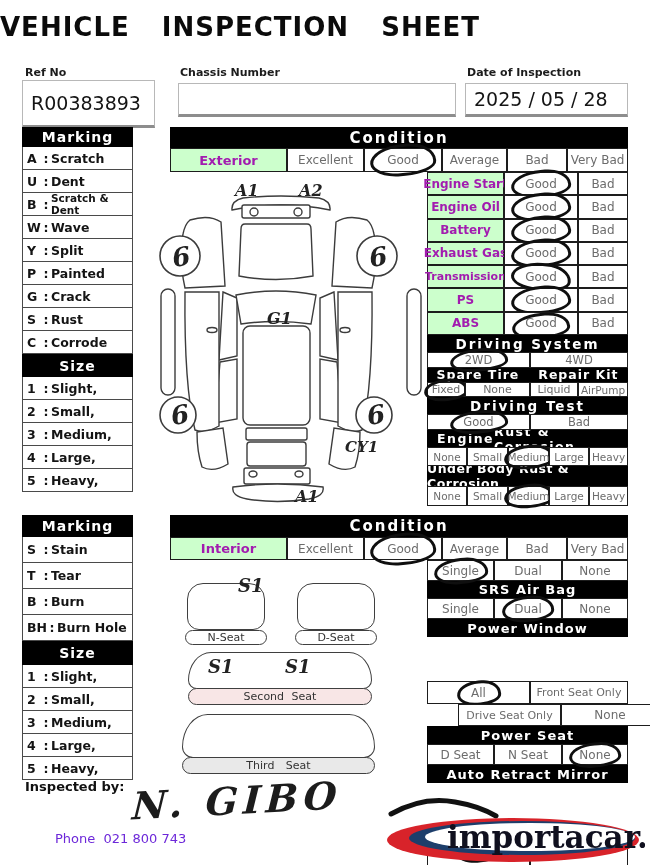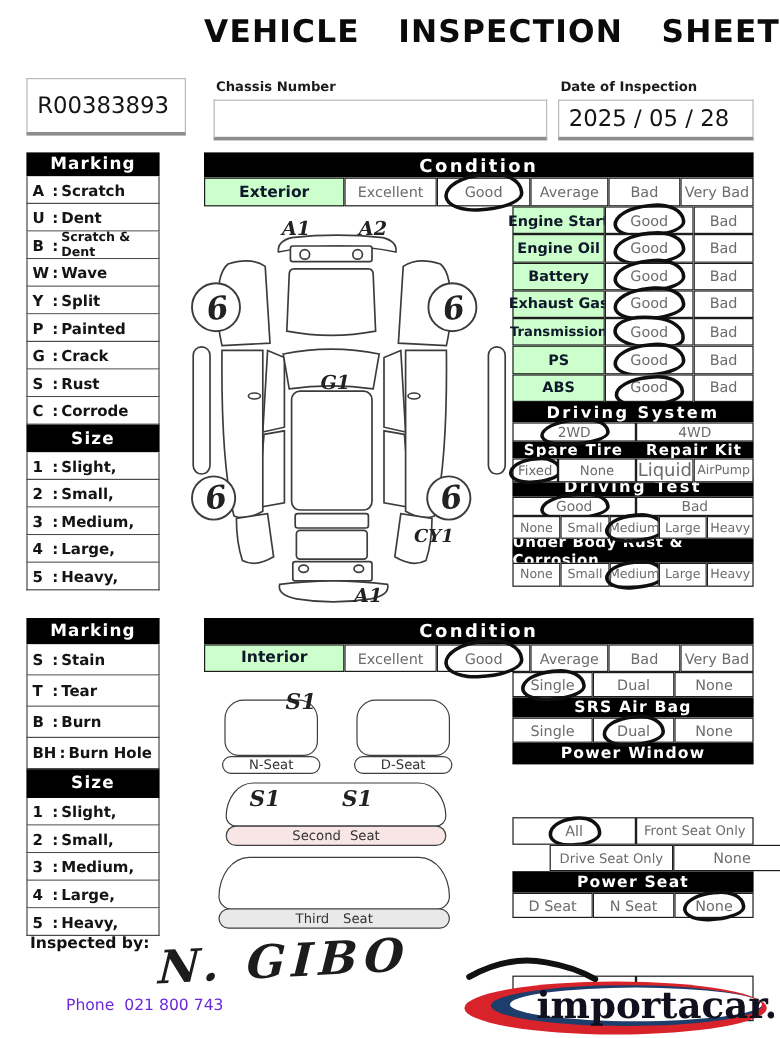--- a/index.html
+++ b/index.html
@@ -1,52 +1,52 @@
 <!DOCTYPE html>
 <html><head>
 <meta charset="utf-8">
 <style>
   html,body{margin:0;padding:0;background:#fff;}
   .sheet{position:relative;width:650px;height:865px;background:#fff;overflow:hidden;
          font-family:"DejaVu Sans","Liberation Sans",sans-serif;color:#111;}
   .abs{position:absolute;}
-  .title{left:0;top:12px;width:650px;text-align:right;font-size:26px;font-weight:800;
+  .title{left:0;top:12px;width:650px;text-align:left;font-size:26px;font-weight:800;
          letter-spacing:1px;word-spacing:22px;color:#0b0b0b;}
   .fieldlbl{font-size:11px;font-weight:bold;color:#1c1c1c;}
   .fieldbox{background:#fff;border:1px solid #b8b8b8;border-bottom:3px solid #8d8d8d;
             box-sizing:border-box;display:flex;align-items:center;padding-left:8px;
             font-size:19px;color:#141414;}
   .bar{background:#000;color:#fff;display:flex;align-items:center;justify-content:center;
        font-weight:bold;box-sizing:border-box;}
   .stack{display:flex;flex-direction:column;}
   .grid{display:grid;}
   .c{position:relative;background:#fff;border:1px solid #1d1d1d;box-sizing:border-box;
      display:flex;align-items:center;justify-content:center;color:#6c6c6c;font-size:12px;
      overflow:visible;white-space:nowrap;}
-  .c.lab{background:#ccffcc;color:#0f172a;font-weight:bold;}
+  .c.lab{background:#ccffcc;color:#a21caf;font-weight:bold;}
   .lrow{box-sizing:border-box;border:1px solid #4a4a4a;border-top:0;background:#fff;
         display:flex;align-items:center;padding-left:4px;font-weight:bold;font-size:12.5px;color:#141414;}
   .lrow .code{flex:none;min-width:14px;}
   .lrow .colon{flex:none;width:10px;text-align:center;}
   .lrow .colon::before{content:":";}
   .oval{position:absolute;left:50%;top:50%;transform:translate(-50%,-50%) rotate(-5deg);
         border:3px solid #0f0f0f;border-radius:55% 45% 52% 48% / 58% 62% 42% 50%;pointer-events:none;}
   .hand{font-family:"DejaVu Serif","Liberation Serif",serif;font-style:italic;font-weight:bold;color:#222;}
   .pill{box-sizing:border-box;border:1.4px solid #3f3f3f;border-radius:9px;background:#fff;
         display:flex;align-items:center;justify-content:center;font-size:11px;color:#333;}
   .seatback{box-sizing:border-box;border:1.6px solid #3f3f3f;background:#fff;}
 </style>
 </head>
 <body>
 
 <div class="sheet">
 
   <div class="abs title">VEHICLE INSPECTION SHEET</div>
   <div class="abs fieldlbl" style="left:25px;top:66px;">Ref No</div>
-  <div class="abs fieldbox" style="left:22px;top:65px;width:133px;height:48px;">R00383893</div>
+  <div class="abs fieldbox" style="left:22px;top:80px;width:133px;height:48px;">R00383893</div>
   <div class="abs fieldlbl" style="left:180px;top:66px;">Chassis Number</div>
   <div class="abs fieldbox" style="left:178px;top:83px;width:278px;height:34px;"></div>
   <div class="abs fieldlbl" style="left:467px;top:66px;">Date of Inspection</div>
   <div class="abs fieldbox" style="left:465px;top:83px;width:163px;height:34px;">2025 / 05 / 28</div>
 
   <div class="abs stack" style="left:22px;top:127px;width:111px;">
     <div class="bar" style="height:20px;font-size:14px;letter-spacing:1px;">Marking</div>
     <div class="lrow" style="height:23px;">
         <span class="code">A</span>
         <span class="colon"></span>
@@ -190,30 +190,34 @@
     <div class="bar" style="height:15px;font-size:12.5px;letter-spacing:1px;justify-content:space-around;">
       <span>Spare Tire</span>
       <span>Repair Kit</span>
     </div>
     <div class="grid" style="grid-template-columns:38px 65px 48px 50px;height:15px;text-align:center;">
       <div class="c" style="font-size:11px;">
           <span>Fixed</span>
           <span class="oval" style="width:38px;height:16px;"></span>
         </div>
       <div class="c" style="font-size:11px;">None</div>
-      <div class="c" style="font-size:15px;">Liquid</div>
+      <div class="c" style="font-size:11px;">Liquid</div>
       <div class="c" style="font-size:10.5px;">AirPump</div>
     </div>
     <div class="bar" style="height:17px;font-size:13.5px;letter-spacing:2px;">Driving Test</div>
     <div class="grid" style="grid-template-columns:103px 98px;height:16px;">
       <div class="c" style="font-size:11.5px;">
           <span>Good</span>
           <span class="oval" style="width:52px;height:17px;"></span>
         </div>
       <div class="c" style="font-size:11.5px;">Bad</div>
+    </div>
+    <div class="bar" style="height:17px;font-size:12.5px;letter-spacing:1.5px;justify-content:space-between;padding:0 10px;">
+      <span>Engine</span>
+      <span>Rust &amp; Corrosion</span>
     </div>
     <div class="grid" style="grid-template-columns:40px 41px 41px 40px 39px;height:19px;">
       <div class="c" style="font-size:10.5px;">None</div>
       <div class="c" style="font-size:10.5px;">Small</div>
       <div class="c" style="font-size:10.5px;">
           <span>Medium</span>
           <span class="oval" style="width:44px;height:18px;"></span>
         </div>
       <div class="c" style="font-size:10.5px;">Large</div>
       <div class="c" style="font-size:10.5px;">Heavy</div>
@@ -382,20 +386,21 @@
     </div>
     <div class="bar" style="height:18px;font-size:13px;letter-spacing:1px;">Power Seat</div>
     <div class="grid" style="grid-template-columns:67px 68px 66px;height:21px;">
       <div class="c">D Seat</div>
       <div class="c">N Seat</div>
       <div class="c">
           <span>None</span>
           <span class="oval" style="width:46px;height:19px;"></span>
         </div>
     </div>
+    <div class="bar" style="height:18px;font-size:13px;letter-spacing:1px;">Auto Retract Mirror</div>
     <div class="grid" style="grid-template-columns:103px 98px;height:38px;margin-top:48px;">
       <div class="c">
           <span>Exist</span>
           <span class="oval" style="width:42px;height:19px;"></span>
         </div>
       <div class="c">None</div>
     </div>
   </div>
 
   <div class="abs seatback" style="left:187px;top:583px;width:78px;height:47px;border-radius:16px 16px 12px 12px;"></div>

